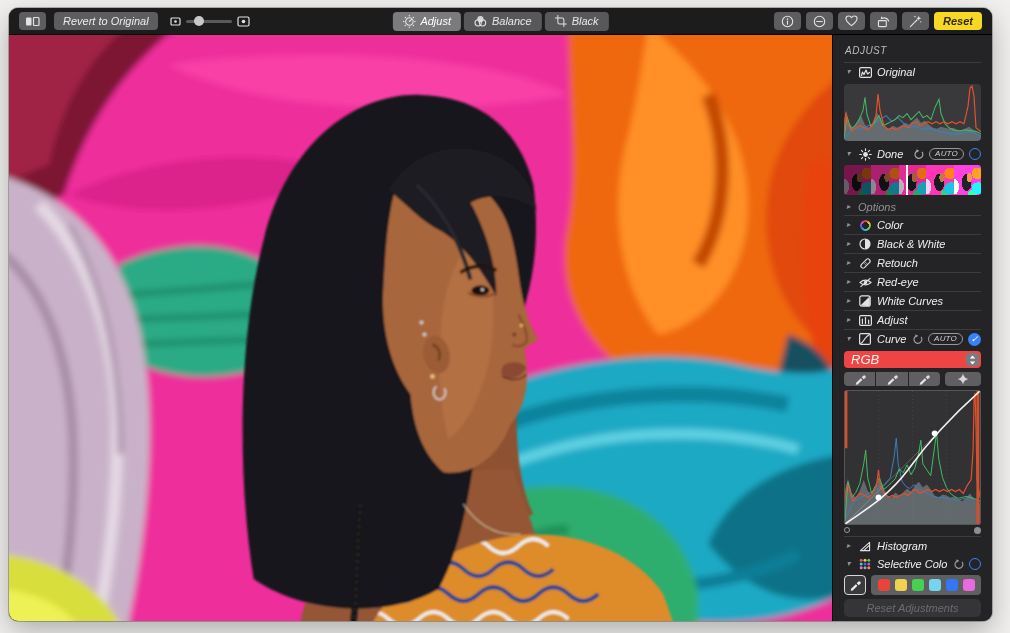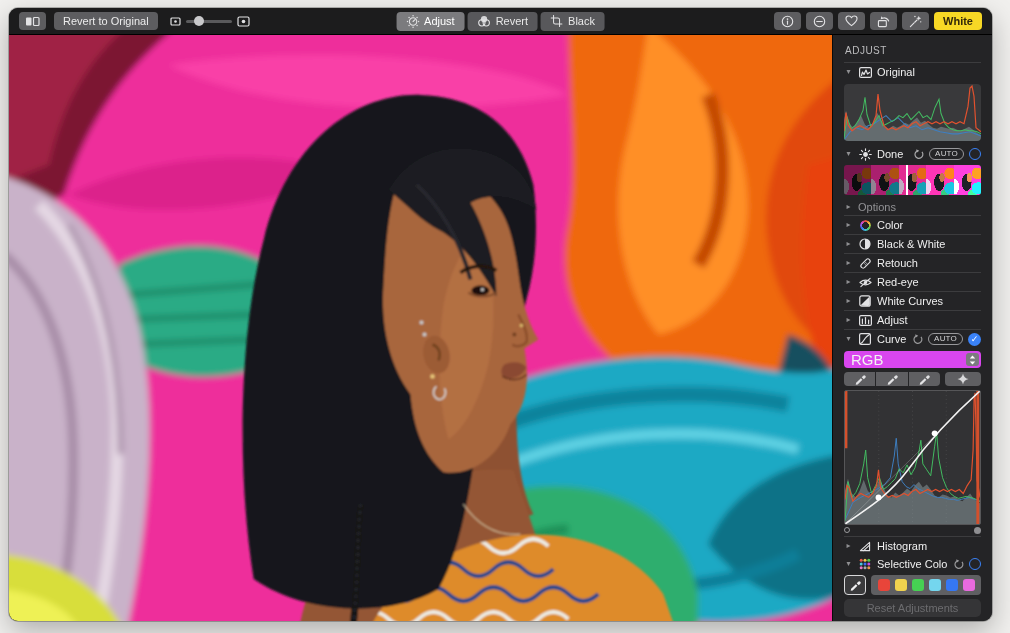--- a/index.html
+++ b/index.html
@@ -5,21 +5,21 @@
   html,body{margin:0;padding:0}
   body{
     width:1010px;height:633px;overflow:hidden;
     background:#f1f0ee;
     font-family:"Liberation Sans",sans-serif;
   }
   .window{
     position:absolute;left:9px;top:8px;width:983px;height:613px;
     border-radius:9px;overflow:hidden;background:#1e1e1f;
     box-shadow:0 10px 28px rgba(0,0,0,.28),0 0 0 1px rgba(0,0,0,.25);
-    display:flex;flex-direction:column;
+    display:flex;flex-direction:column;font-style:italic;
   }
   
   .toolbar{
     flex:0 0 26px;background:#1c1c1d;display:flex;align-items:center;
     padding:0 10px;position:relative;border-bottom:1px solid #000;
   }
   .tb-left{display:flex;align-items:center;gap:8px}
   .tb-btn{
     background:#5d5d60;border-radius:4px;height:18px;min-width:26px;
     display:inline-flex;align-items:center;justify-content:center;
@@ -68,22 +68,22 @@
       radial-gradient(ellipse 16% 26% at 57% 42%,#a9663d 59%,rgba(0,0,0,0) 60%),
       radial-gradient(ellipse 30% 48% at 47% 58%,#16171c 59%,rgba(0,0,0,0) 60%),
       radial-gradient(ellipse 34% 32% at 86% 28%,#f07018 59%,rgba(0,0,0,0) 60%),
       radial-gradient(ellipse 42% 34% at 90% 78%,#18a8c0 59%,rgba(0,0,0,0) 60%),
       radial-gradient(ellipse 26% 26% at 68% 97%,#2fae6e 59%,rgba(0,0,0,0) 60%),
       radial-gradient(ellipse 24% 42% at 4% 72%,#cbb4cb 59%,rgba(0,0,0,0) 60%),
       linear-gradient(#ee2d9a,#ee2d9a);
   }
   .thumb-divider{position:absolute;left:45%;top:0;bottom:0;width:2px;background:#fff}
   .select{
-    display:flex;align-items:center;height:17px;background:#d946ef;border-radius:4px;
-    margin:3px 0 4px;padding-left:7px;font-size:15px;color:#f2f2f2;position:relative;
+    display:flex;align-items:center;height:17px;background:#ef4444;border-radius:4px;
+    margin:3px 0 4px;padding-left:7px;font-size:13px;color:#f2f2f2;position:relative;
   }
   .stepper{position:absolute;right:2px;top:2px;bottom:2px;width:13px;border-radius:3px;
            background:#7b7b7f;display:flex;align-items:center;justify-content:center}
   .dropperrow{display:flex;gap:5px;height:14px;margin-bottom:4px}
   .droppers{flex:1;display:flex;gap:1px}
   .dbtn{flex:1;background:#5f5f62;display:flex;align-items:center;justify-content:center}
   .droppers .dbtn:first-child{border-radius:4px 0 0 4px}
   .droppers .dbtn:last-child{border-radius:0 4px 4px 0}
   .addpt{flex:0 0 36px;background:#5f5f62;border-radius:4px;display:flex;align-items:center;justify-content:center}
   .curvebox{height:135px;background:#323234;border:1px solid #565658;border-radius:2px;overflow:hidden;box-sizing:border-box}
@@ -152,21 +152,21 @@
             <circle cx="2.7" cy="2.7" r="0.8" class="icon-fill"></circle>
         </svg>
         <span>Adjust</span>
       </div>
       <div class="seg">
         <svg width="13" height="12" viewBox="0 0 14 13">
           <circle cx="7" cy="4.5" r="3.4" class="icon-fill" opacity=".9"></circle>
           <circle cx="4.6" cy="8.5" r="3.4" class="icon-stroke"></circle>
           <circle cx="9.4" cy="8.5" r="3.4" class="icon-stroke"></circle>
         </svg>
-        <span>Revert</span>
+        <span>Balance</span>
       </div>
       <div class="seg">
         <svg width="12" height="12" viewBox="0 0 14 14">
           <path d="M3.5,0.5 V8.5 A2,2 0 0 0 5.5,10.5 H13.5" class="icon-stroke"></path>
           <path d="M0.5,3.5 H8.5 A2,2 0 0 1 10.5,5.5 V13.5" class="icon-stroke"></path>
         </svg>
         <span>Black</span>
       </div>
     </div>
 
@@ -199,21 +199,21 @@
       <div class="tb-btn tb-icon-btn">
         <svg width="13" height="13" viewBox="0 0 14 14">
           <line x1="5.5" y1="8.5" x2="1.5" y2="12.5" class="icon-stroke" stroke-width="1.8"></line>
           <line x1="8.8" y1="5.2" x2="6.2" y2="7.8" class="icon-stroke" stroke-width="1.8"></line>
           <path d="M10.5,0.8 L11.2,2.8 L13.2,3.5 L11.2,4.2 L10.5,6.2 L9.8,4.2 L7.8,3.5 L9.8,2.8 Z" class="icon-fill"></path>
           <circle cx="12.6" cy="7.4" r="0.8" class="icon-fill"></circle>
           <circle cx="6.4" cy="1.6" r="0.8" class="icon-fill"></circle>
         </svg>
       </div>
       <div class="done">
-        <span>White</span>
+        <span>Reset</span>
       </div>
     </div>
   </div>
 
   <div class="content">
 
     <div class="canvas">
       <svg viewBox="0 0 824 587" preserveAspectRatio="none">
         <defs>
           <filter id="soft" x="-5%" y="-5%" width="110%" height="110%">

